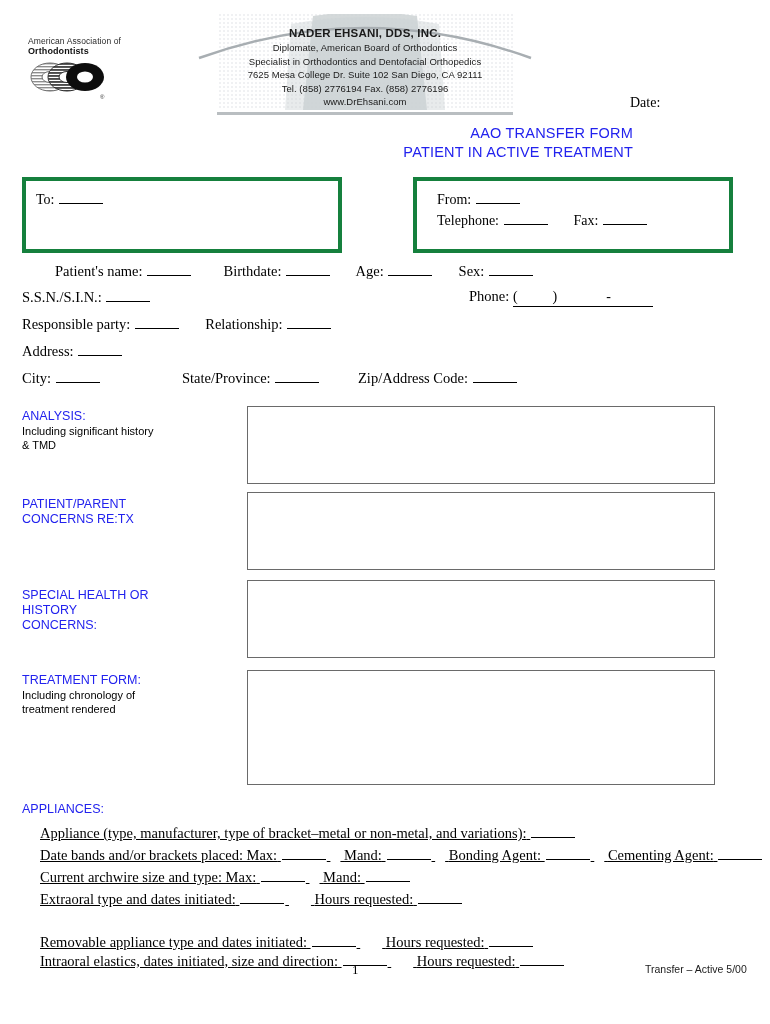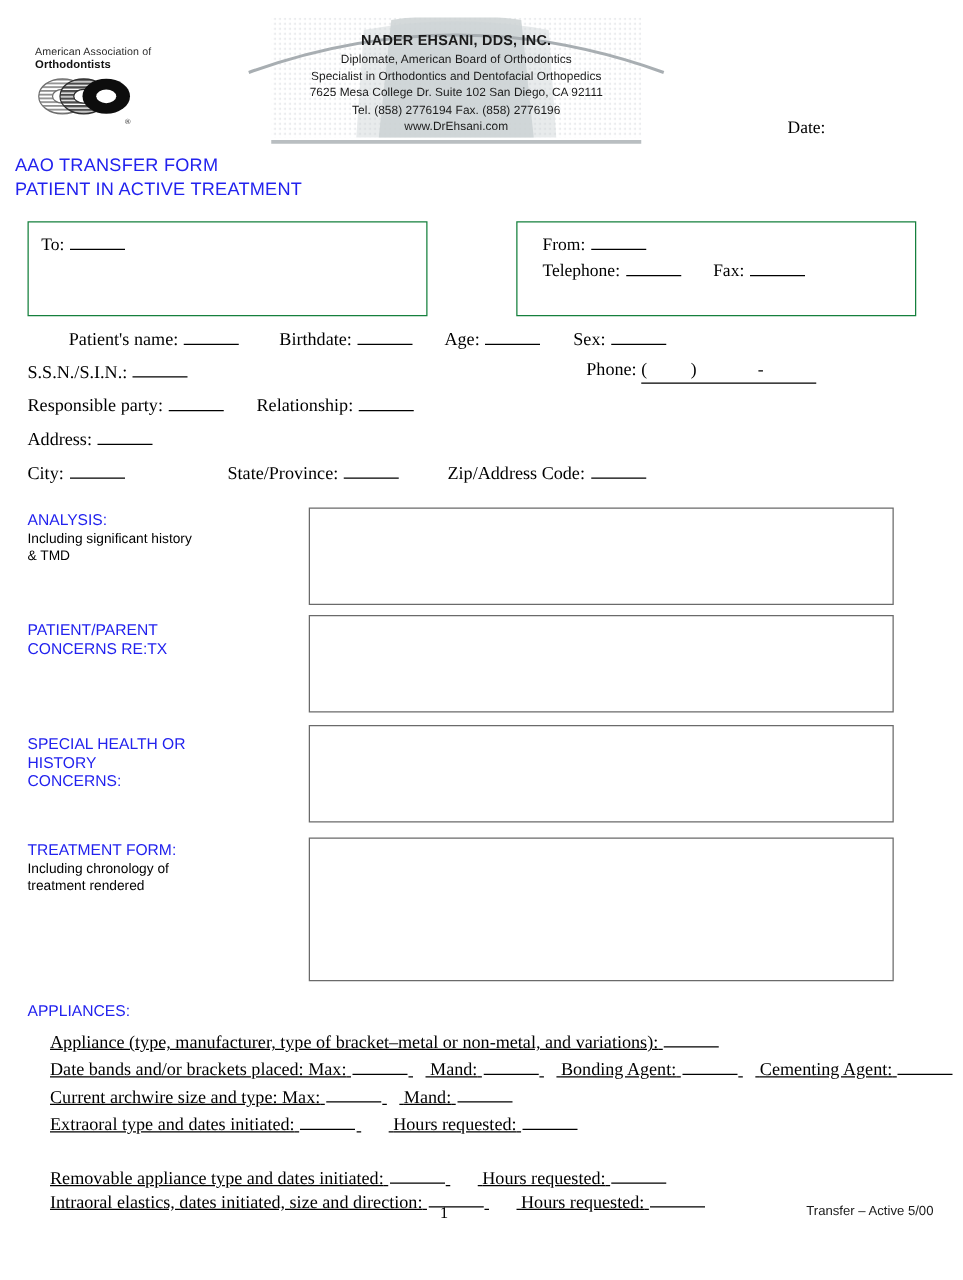--- a/index.html
+++ b/index.html
@@ -81,34 +81,34 @@
 
   
   #date-label {
     left: 630px;
     top: 95px;
     font-size: 14px;
   }
 
   
   #form-title {
-    left: 12px;
+    left: 0;
     top: 124px;
     width: 633px;
-    text-align: left;
+    text-align: right;
     font-family: "Liberation Sans", "DejaVu Sans", sans-serif;
     font-size: 14.5px;
     line-height: 18.5px;
     color: #2222ee;
     letter-spacing: .2px;
   }
 
   
   .info-box {
-    border: 1px solid #15803d;
+    border: 4px solid #15803d;
     box-sizing: border-box;
     background: #ffffff;
     padding: 8px 10px;
     font-size: 14px;
     line-height: 21px;
   }
   #to-box   { left: 22px;  top: 177px; width: 320px; height: 76px; }
   #from-box { left: 413px; top: 177px; width: 320px; height: 76px; padding-left: 20px; }
 
   

